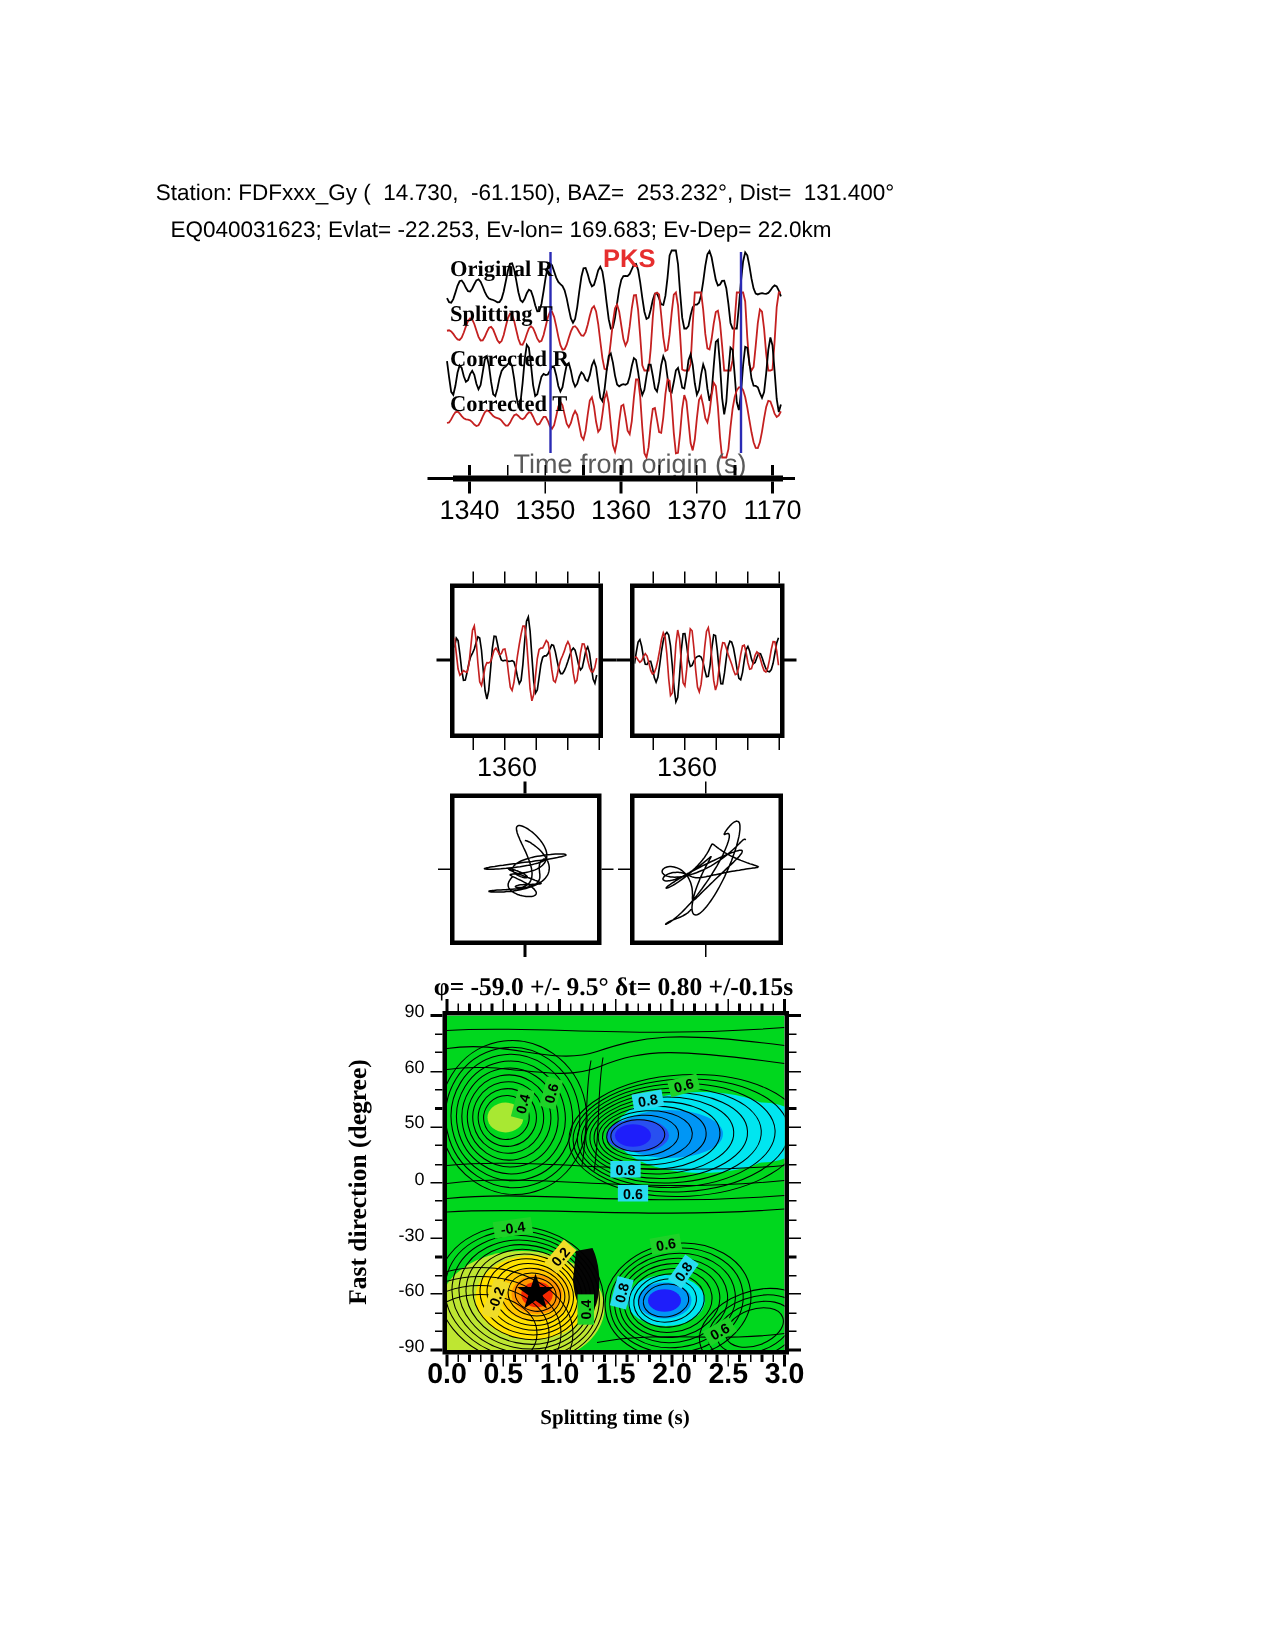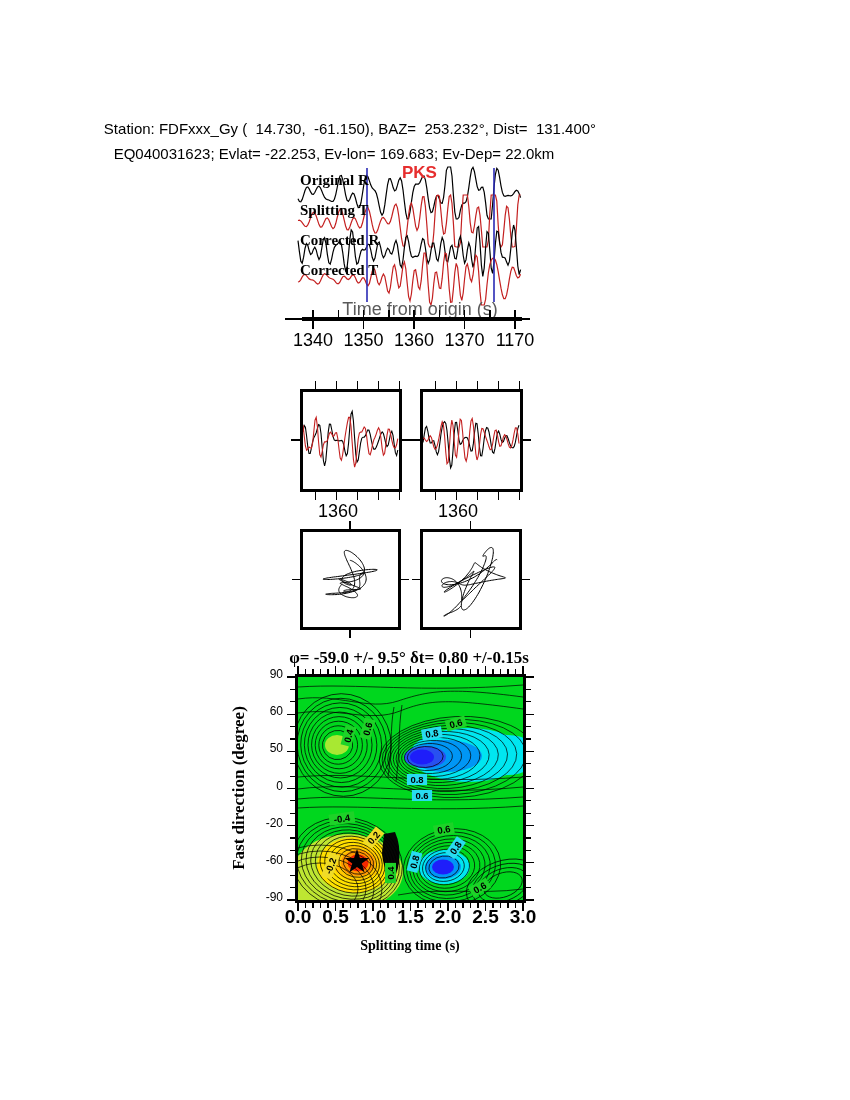--- a/index.html
+++ b/index.html
@@ -382,17 +382,17 @@
     <div class="abs xticknum" style="left: 335.5px; top: 906px; transform: translateX(-50%);">0.5</div>
     <div class="abs xticknum" style="left: 373px; top: 906px; transform: translateX(-50%);">1.0</div>
     <div class="abs xticknum" style="left: 410.5px; top: 906px; transform: translateX(-50%);">1.5</div>
     <div class="abs xticknum" style="left: 448px; top: 906px; transform: translateX(-50%); text-align: center;">2.0</div>
     <div class="abs xticknum" style="left: 485.5px; top: 906px; transform: translateX(-50%);">2.5</div>
     <div class="abs xticknum" style="left: 523px; top: 906px; transform: translateX(-50%);">3.0</div>
     <div class="abs yticknum" style="left: 283px; top: 667px; transform: translateX(-100%);">90</div>
     <div class="abs yticknum" style="left: 283px; top: 704.17px; transform: translateX(-100%);">60</div>
     <div class="abs yticknum" style="left: 283px; top: 741.34px; transform: translateX(-100%);">50</div>
     <div class="abs yticknum" style="left: 283px; top: 778.51px; transform: translateX(-100%);">0</div>
-    <div class="abs yticknum" style="left: 283px; top: 815.68px; transform: translateX(-100%);">-20</div>
+    <div class="abs yticknum" style="left: 283px; top: 815.68px; transform: translateX(-100%);">-30</div>
     <div class="abs yticknum" style="left: 283px; top: 852.85px; transform: translateX(-100%);">-60</div>
     <div class="abs yticknum" style="left: 283px; top: 890.02px; transform: translateX(-100%);">-90</div>
 
 </div>
 
 </body></html>

